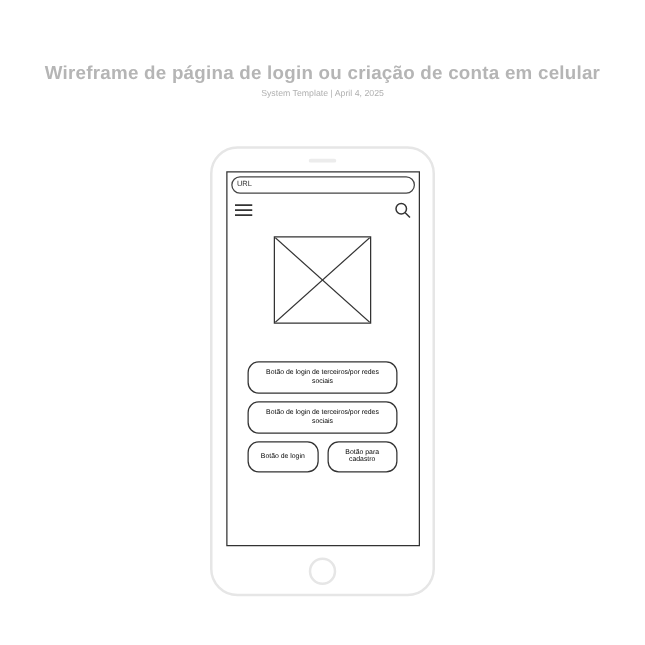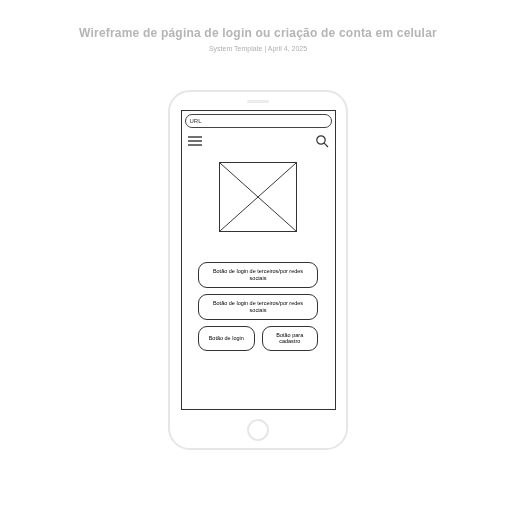--- a/index.html
+++ b/index.html
@@ -8,24 +8,25 @@
       height: 516px;
       background: #ffffff;
       font-family: Arial, Helvetica, sans-serif;
       display: flex;
       flex-direction: column;
       align-items: center;
       padding-top: 26px;
     }
     .doc-title {
       color: #b5b5b5;
-      font-size: 12px;
+      font-size: 15px;
       font-weight: 600;
       text-align: right;
       letter-spacing: 0.2px;
+      margin-top: 24px;
     }
     .doc-meta {
       color: #b0b0b0;
       font-size: 7px;
       text-align: center;
       margin-top: 5px;
     }
     .phone-frame {
       width: 180px;
       height: 360px;

